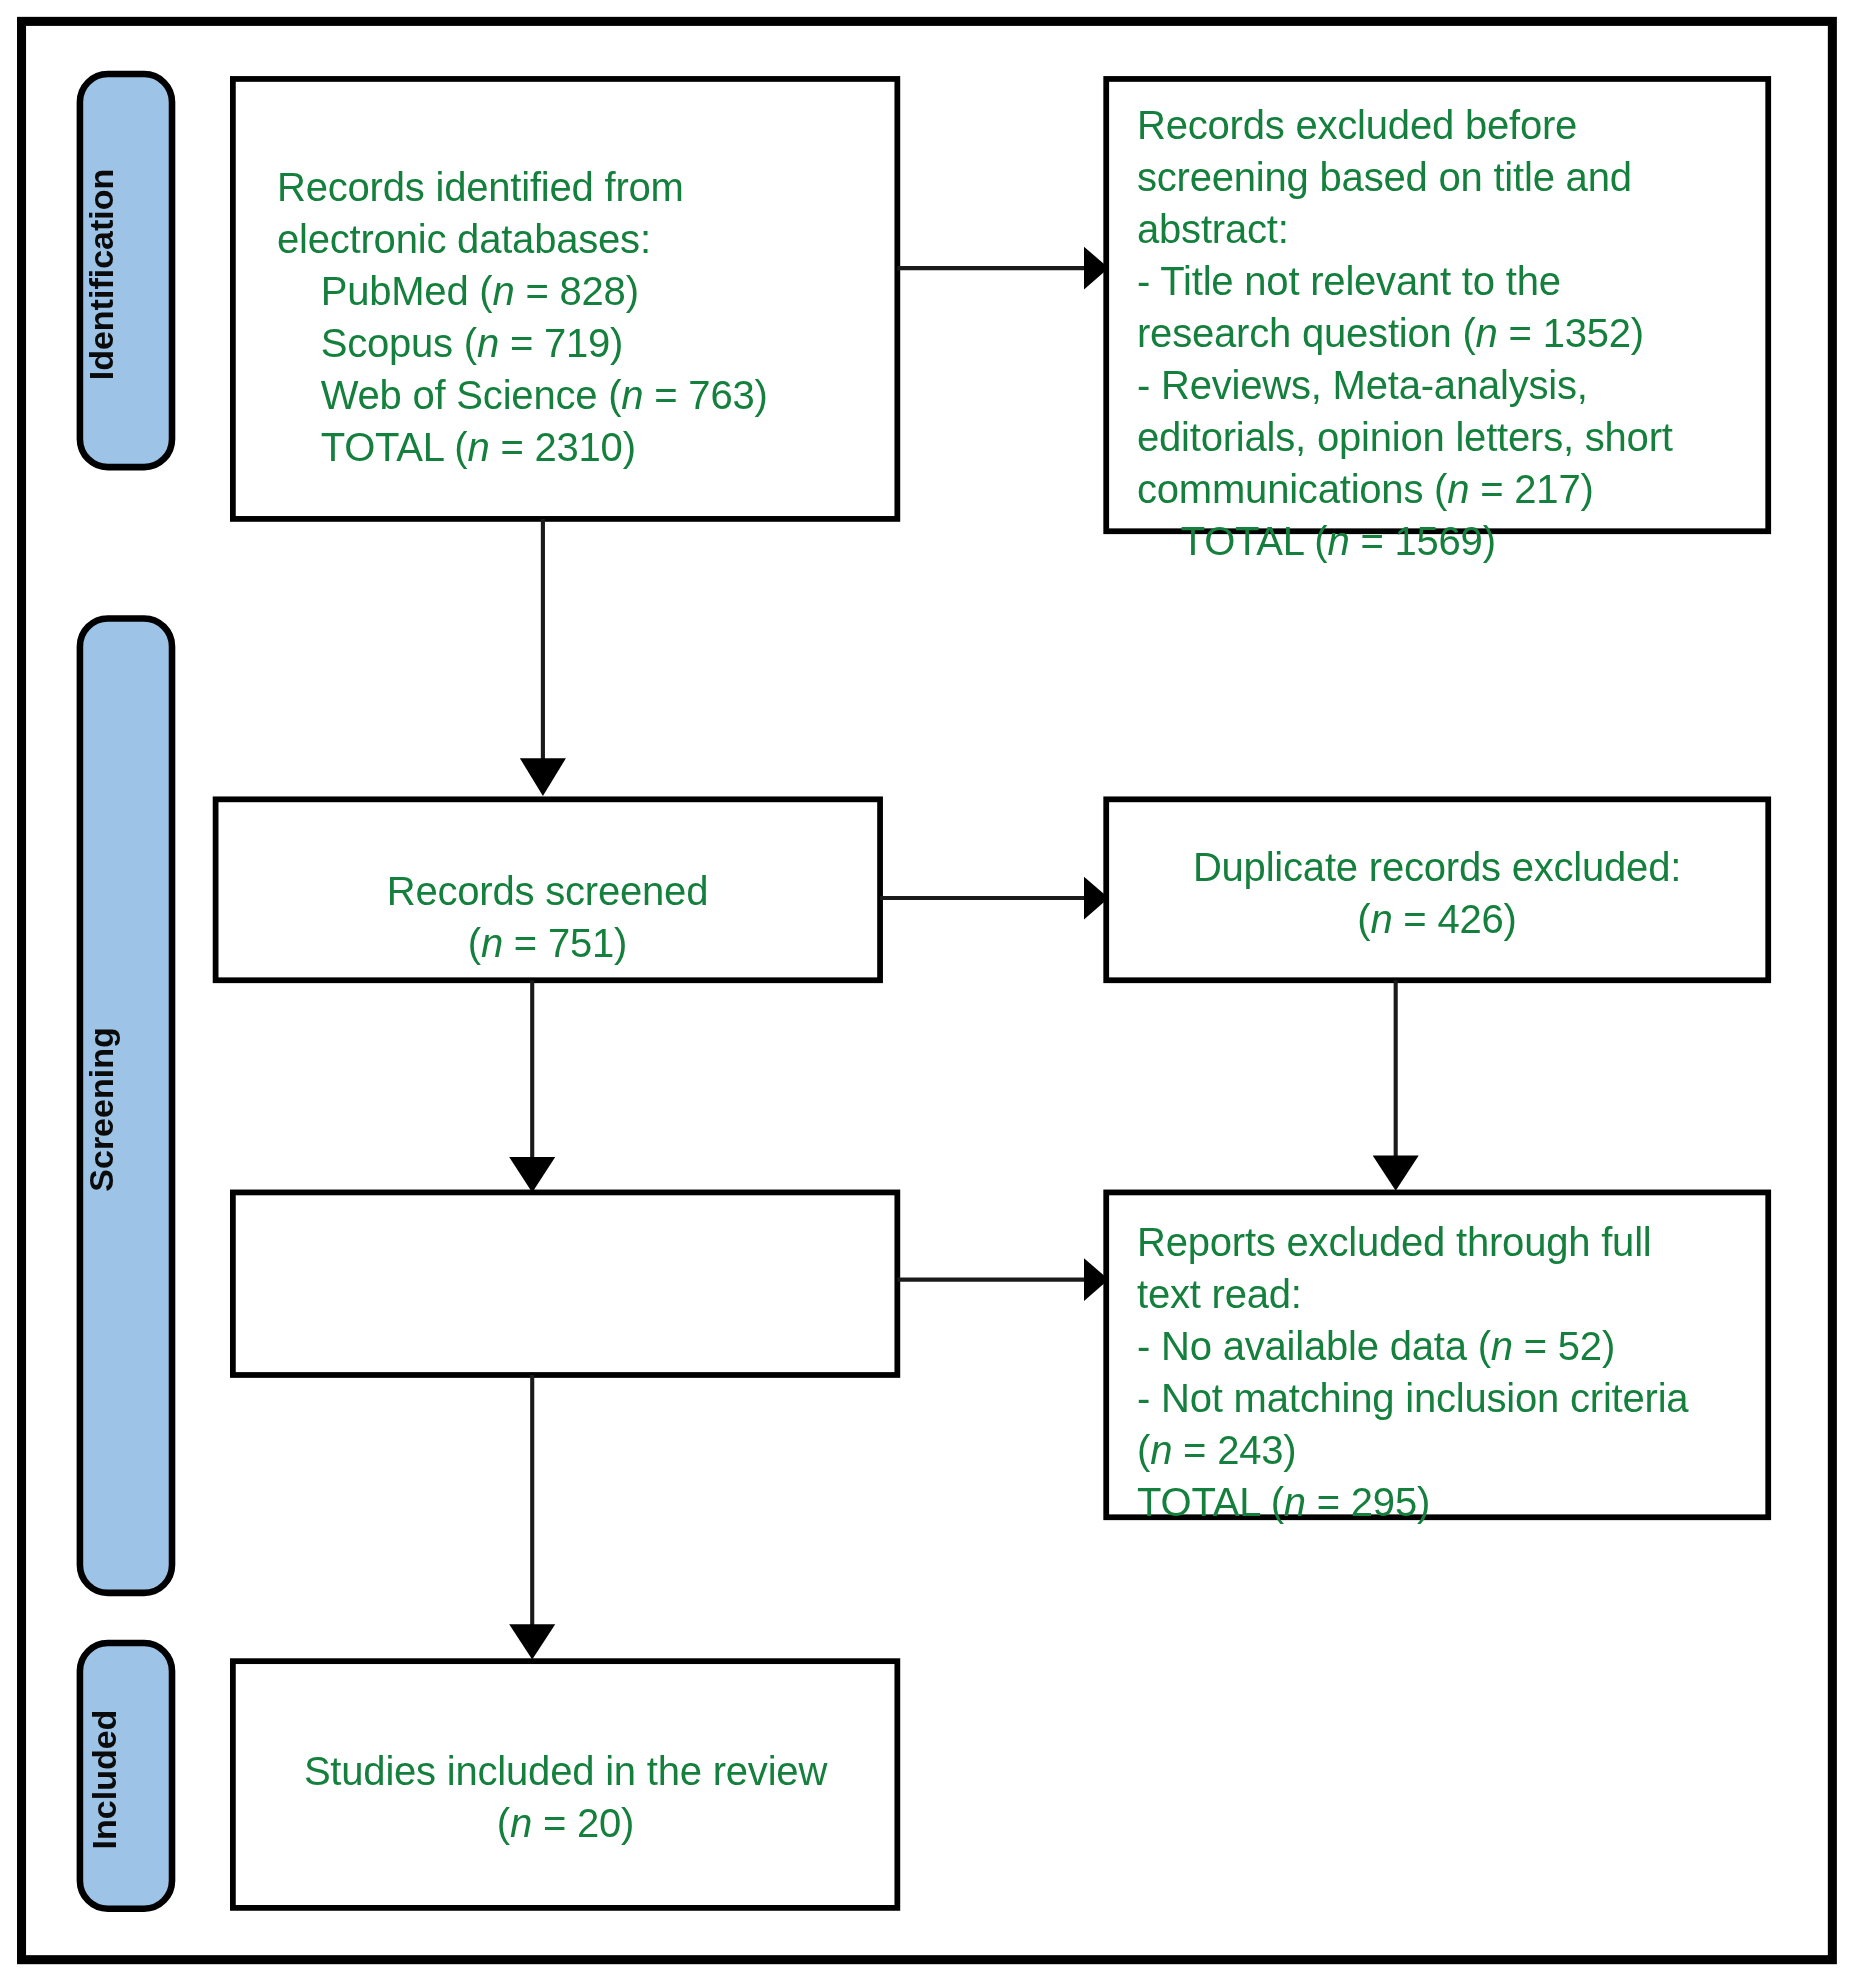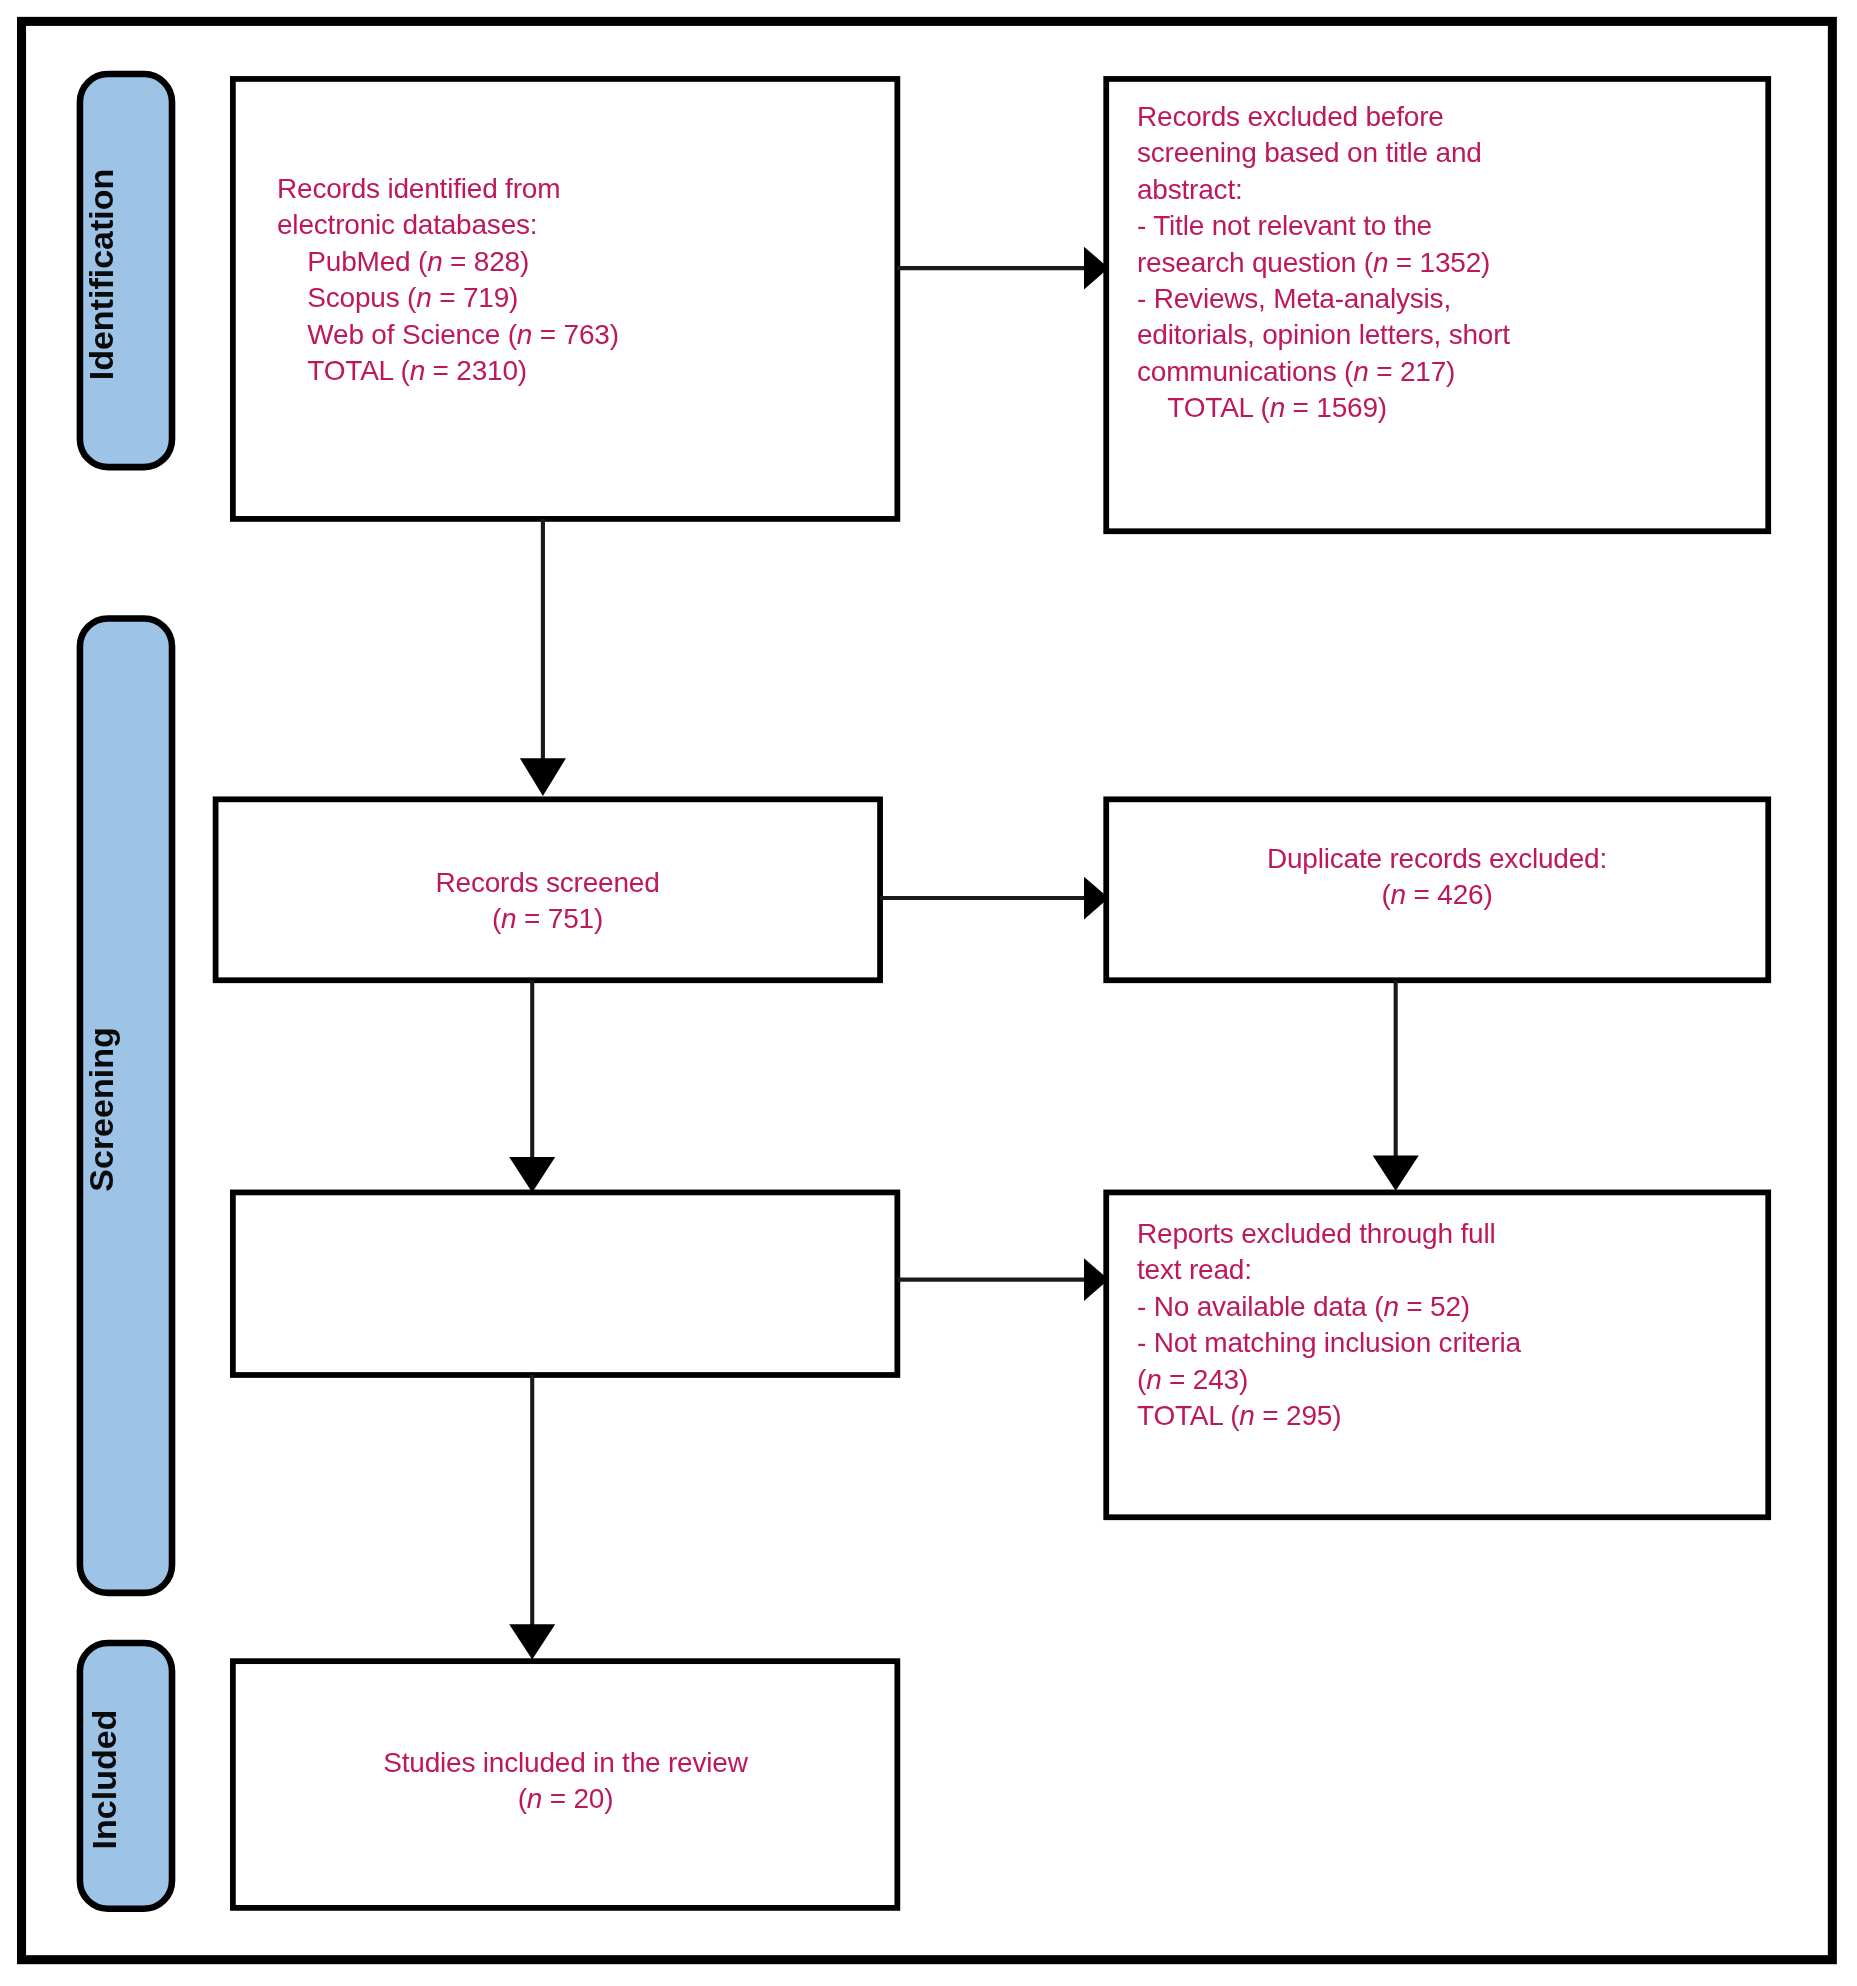--- a/index.html
+++ b/index.html
@@ -46,23 +46,23 @@
     stroke-width: 5;
     fill: none;
   }
   .arrow-head {
     fill: #000000;
     stroke: none;
   }
   .box-text {
     position: absolute;
     font-family: "Liberation Sans", sans-serif;
-    font-size: 28px;
+    font-size: 40px;
     line-height: 1.30;
-    color: #be185d;
+    color: #15803d;
     white-space: pre-wrap;
     letter-spacing: -0.2px;
   }
   .box-text.centered {
     text-align: center;
   }
   .box-text.left {
     text-align: left;
   }
   .box-text i {
@@ -139,21 +139,21 @@
     <g>
       <line class="connector" x1="647" y1="1672" x2="647" y2="1978"></line>
       <polygon class="arrow-head" points="619,1975 675,1975 647,2018"></polygon>
     </g>
   </svg>
 
   <div class="stage-label rot" style="left:-55px; top:255px; width:313px; text-align:center;">Identification</div>
   <div class="stage-label rot" style="left:-30px; top:1090px; width:263px; text-align:center;">Screening</div>
   <div class="stage-label rot" style="left:-19px; top:1760px; width:247px; text-align:center;">Included</div>
 
-  <div class="box-text left" style="left:277px; top:171px; width:609px;">Records identified from
+  <div class="box-text left" style="left:277px; top:161px; width:609px;">Records identified from
 electronic databases:
     PubMed (<i>n</i> = 828)
     Scopus (<i>n</i> = 719)
     Web of Science (<i>n</i> = 763)
     TOTAL (<i>n</i> = 2310)</div>
 
   <div class="box-text left" style="left:1137px; top:99px; width:625px;">Records excluded before
 screening based on title and
 abstract:
 - Title not relevant to the

